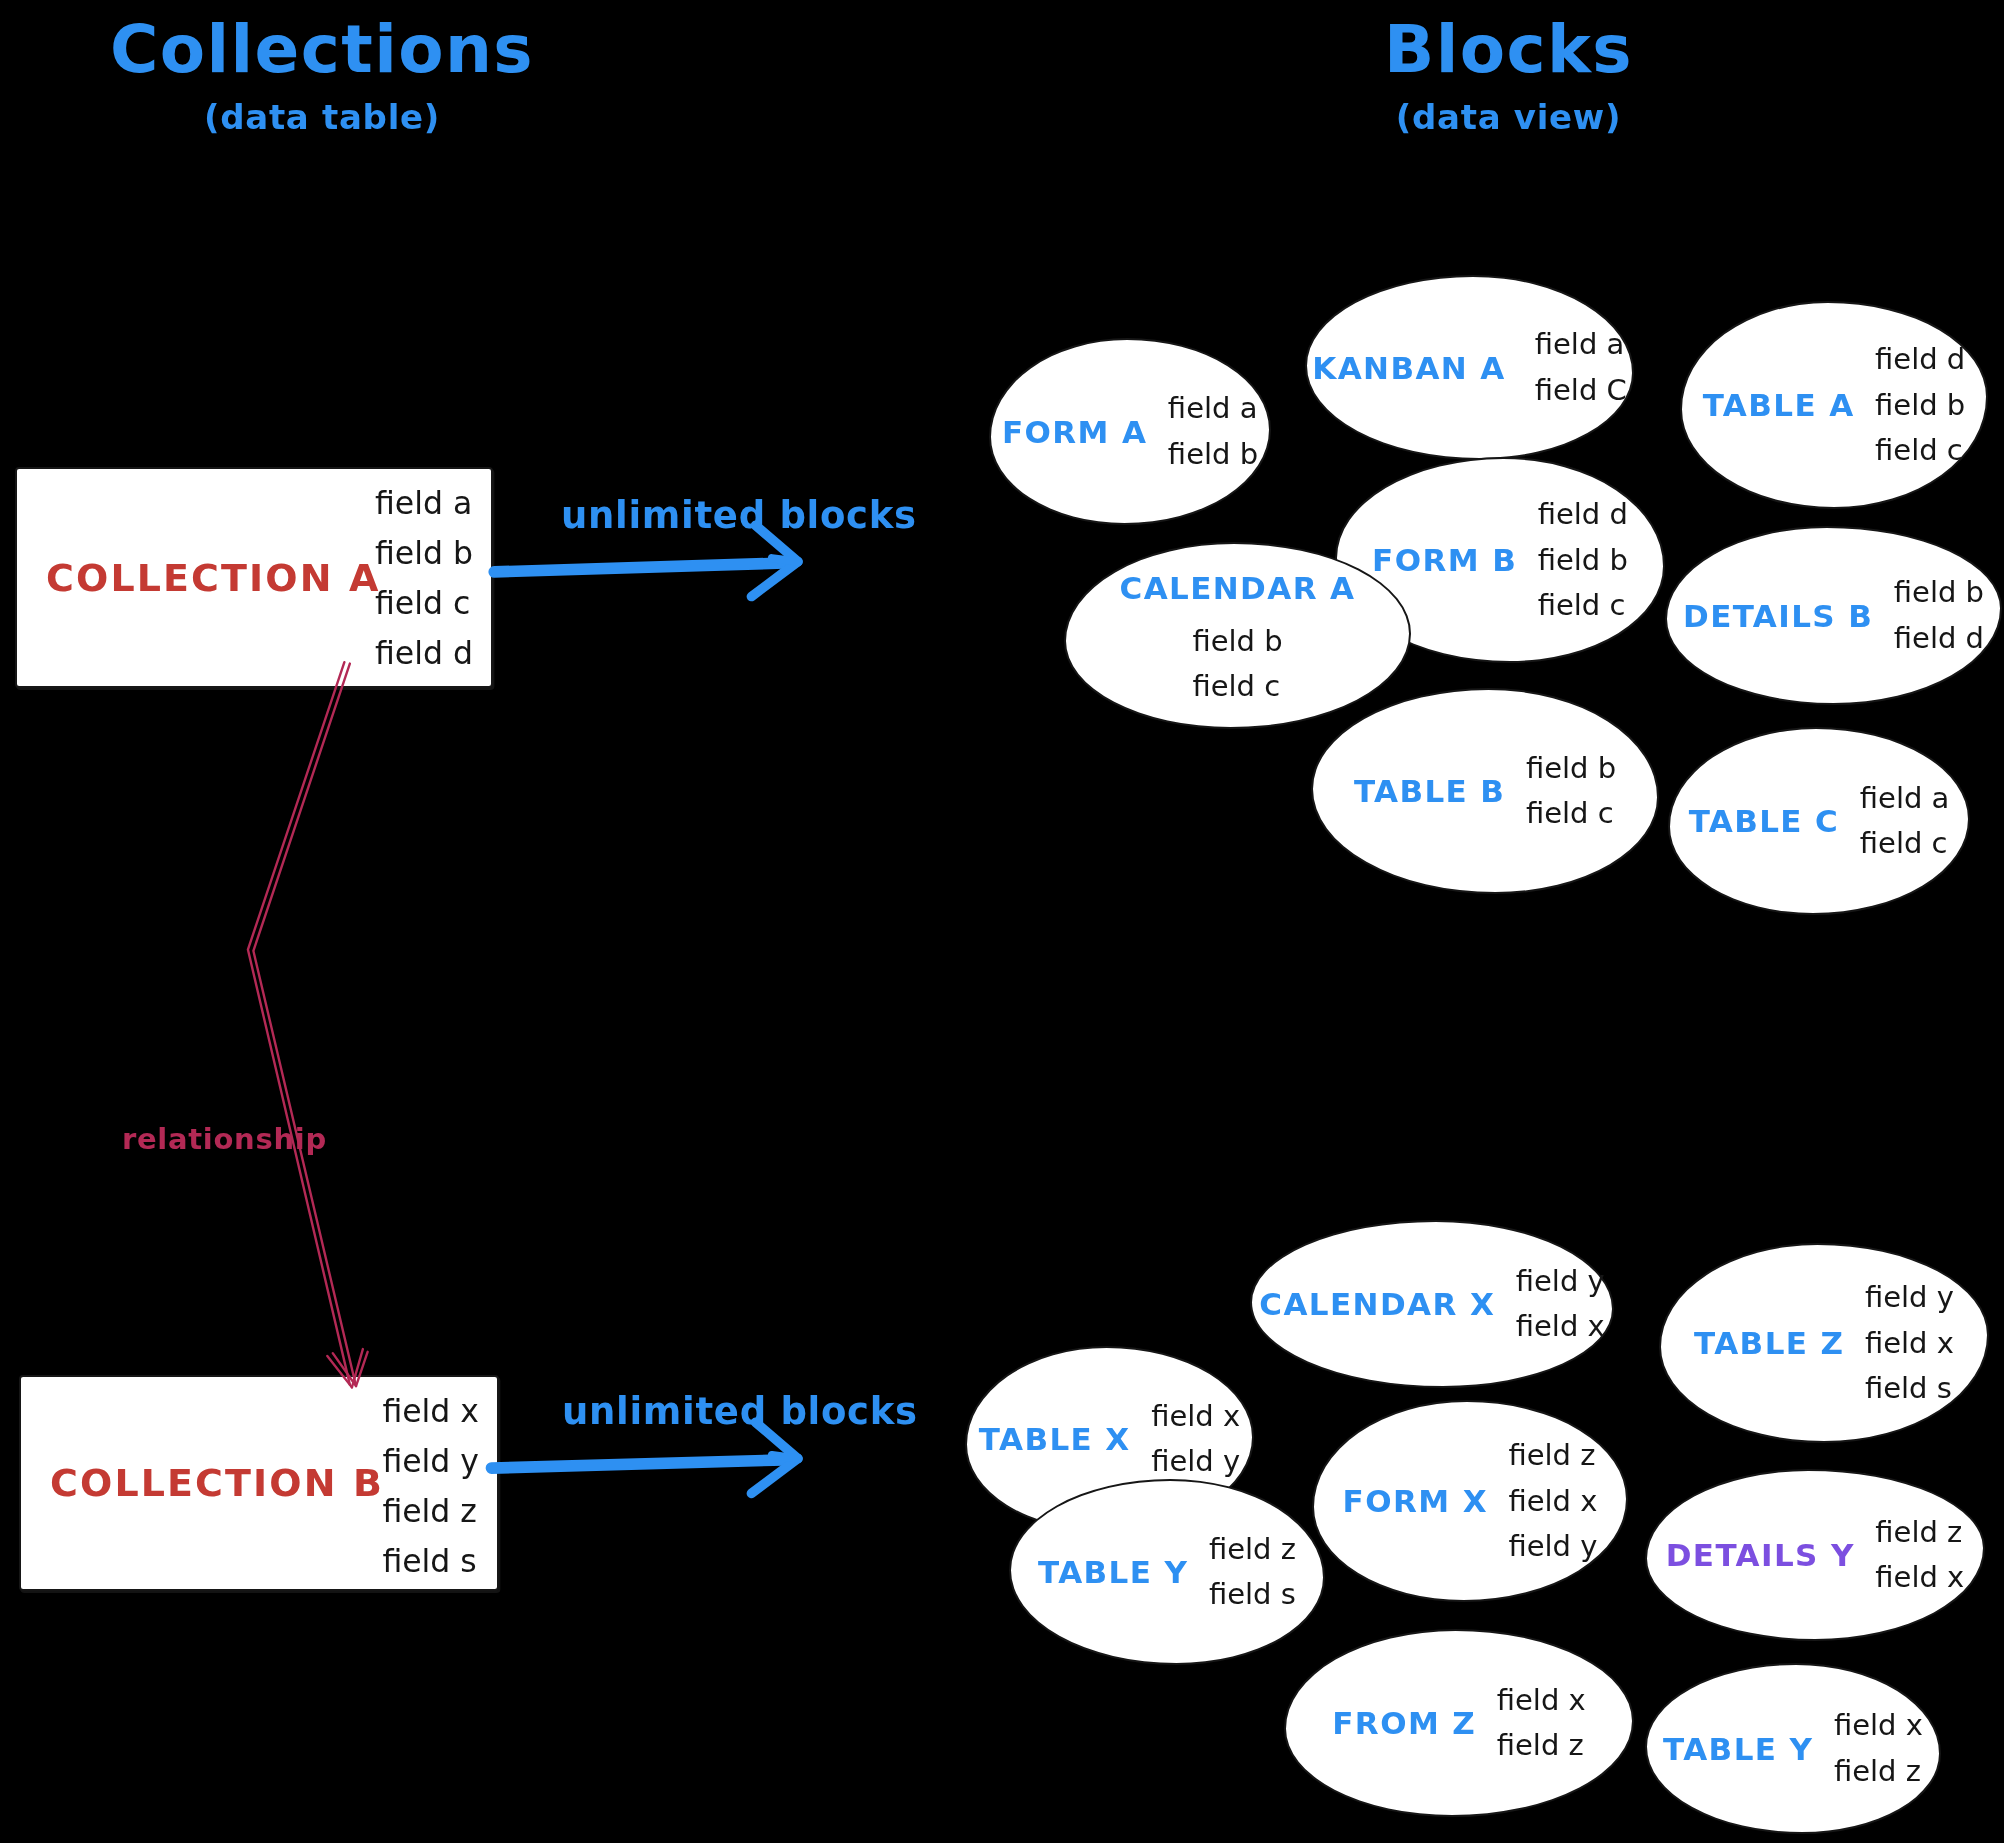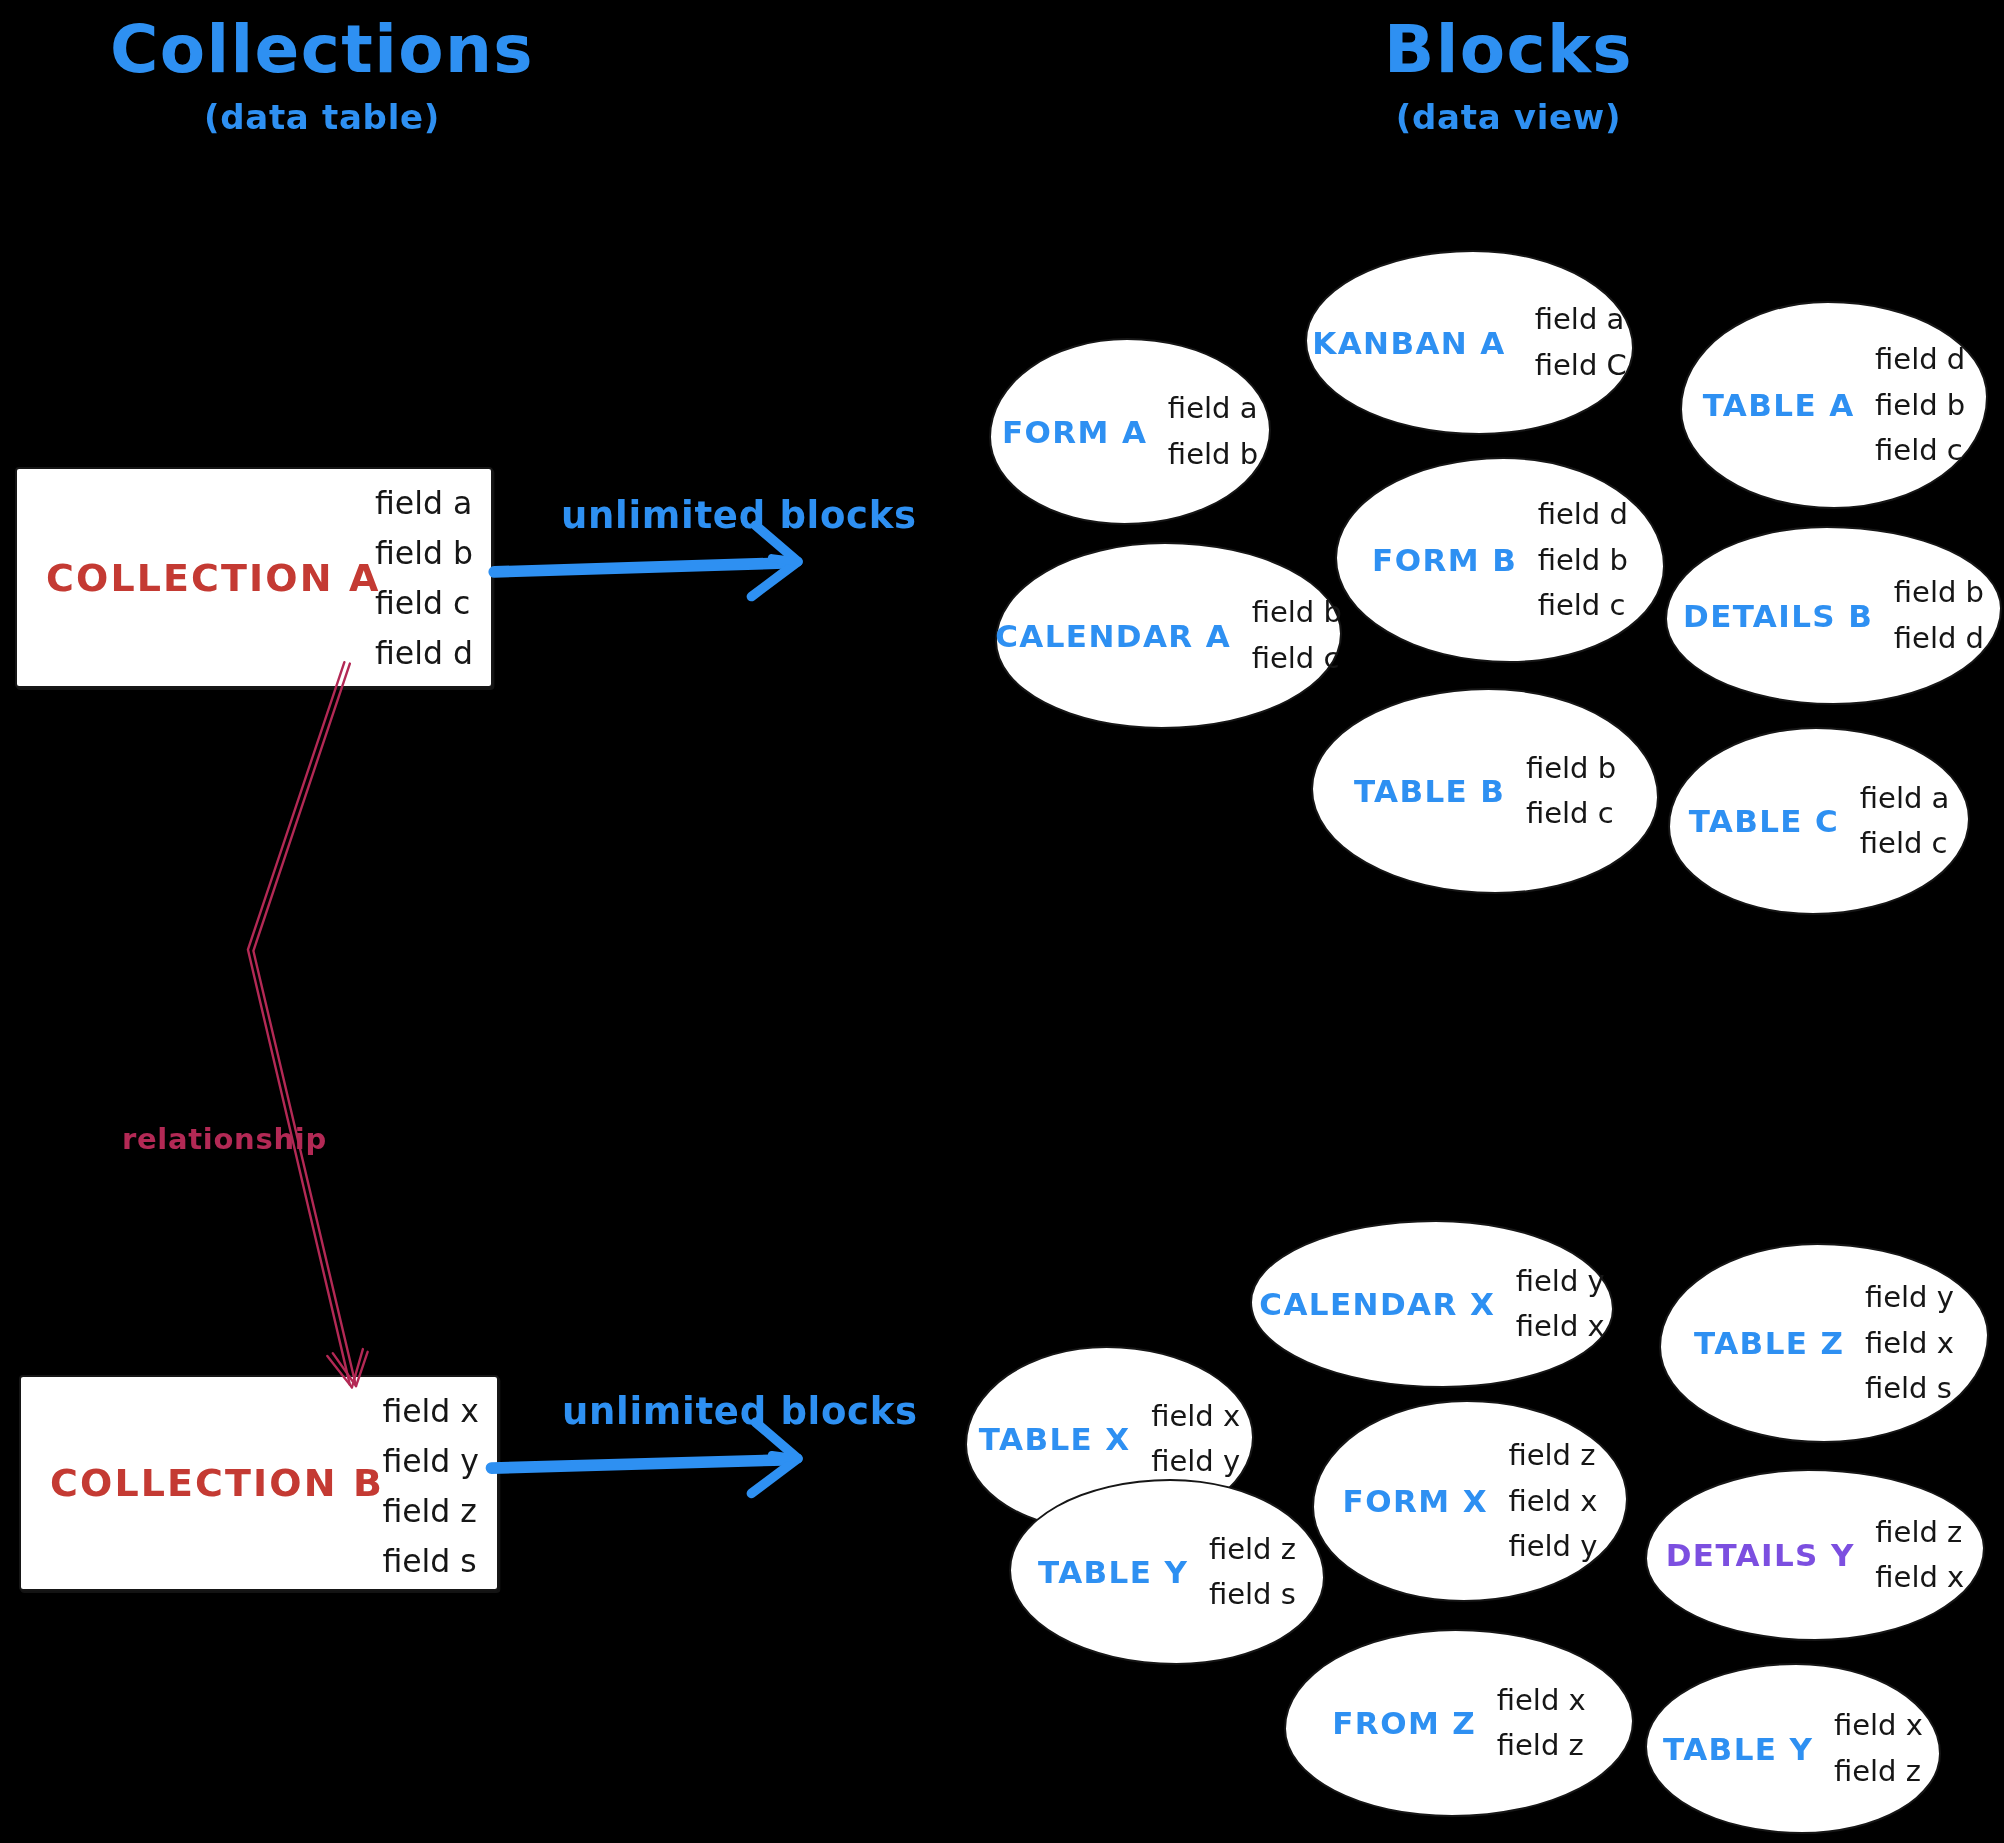--- a/index.html
+++ b/index.html
@@ -123,21 +123,21 @@
     </g>
   </svg>
 
   <div class="bubble" style="left:989px;top:338px;width:282px;height:187px;">
     <span class="bubble-label">FORM A</span>
     <div class="bubble-fields">
       <span>field a</span>
       <span>field b</span>
     </div>
   </div>
-  <div class="bubble r2" style="left:1305px;top:250px;width:329px;height:185px;gap:29px;">
+  <div class="bubble r2" style="left:1305px;top:275px;width:329px;height:185px;gap:29px;">
     <span class="bubble-label">KANBAN A</span>
     <div class="bubble-fields">
       <span>field a</span>
       <span>field C</span>
     </div>
   </div>
   <div class="bubble r3" style="left:1680px;top:301px;width:308px;height:208px;">
     <span class="bubble-label">TABLE A</span>
     <div class="bubble-fields">
       <span>field d</span>
@@ -146,21 +146,21 @@
     </div>
   </div>
   <div class="bubble r2" style="left:1335px;top:457px;width:330px;height:206px;">
     <span class="bubble-label">FORM B</span>
     <div class="bubble-fields">
       <span>field d</span>
       <span>field b</span>
       <span>field c</span>
     </div>
   </div>
-  <div class="bubble" style="left:995px;top:542px;width:347px;height:187px;">
+  <div class="bubble" style="left:1064px;top:542px;width:347px;height:187px;flex-direction:column;">
     <span class="bubble-label">CALENDAR A</span>
     <div class="bubble-fields">
       <span>field b</span>
       <span>field c</span>
     </div>
   </div>
   <div class="bubble r3" style="left:1665px;top:526px;width:337px;height:179px;">
     <span class="bubble-label">DETAILS B</span>
     <div class="bubble-fields">
       <span>field b</span>

